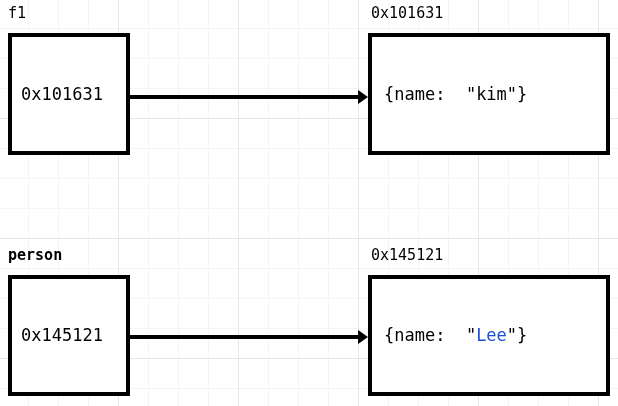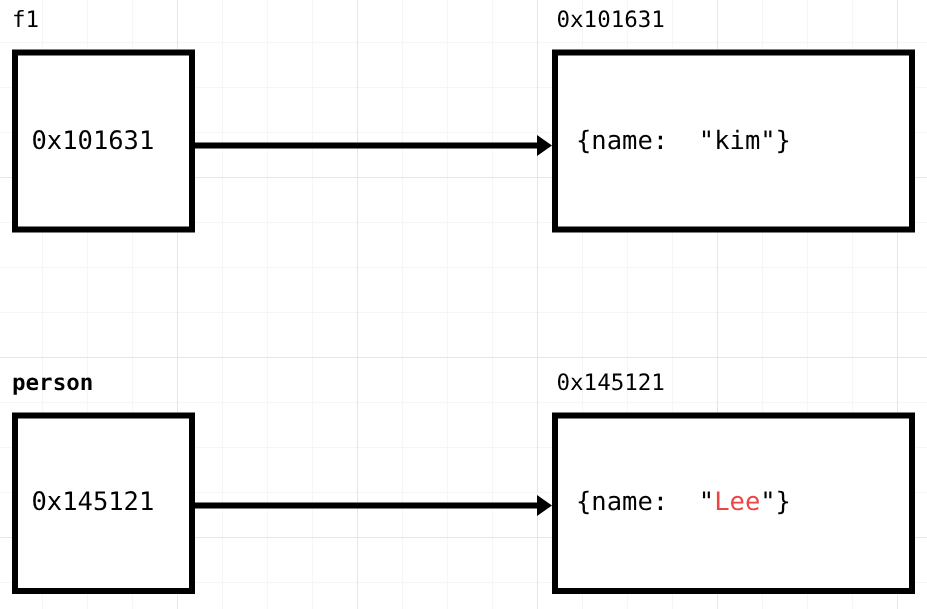--- a/index.html
+++ b/index.html
@@ -68,21 +68,21 @@
     color: #000000;
     white-space: pre;
   }
   .box-var .box-text {
     padding-left: 9px;
   }
   .box-obj .box-text {
     padding-left: 12px;
   }
 
-  .val-red { color: #ef4444; }
+  .val-red { color: #1d4ed8; }
 
   
   .edge-line {
     position: absolute;
     height: 4px;
     background-color: #000000;
   }
   .edge-arrow {
     position: absolute;
     width: 0;

